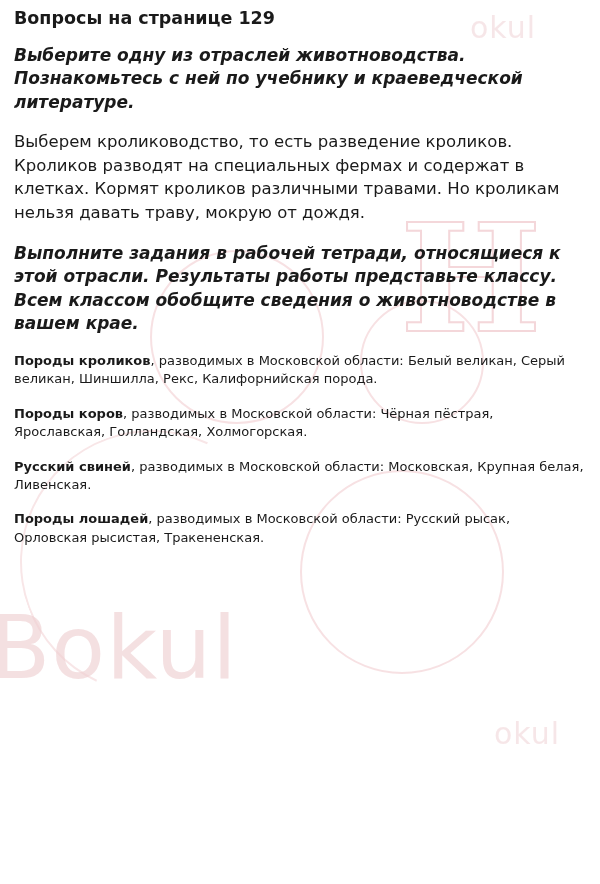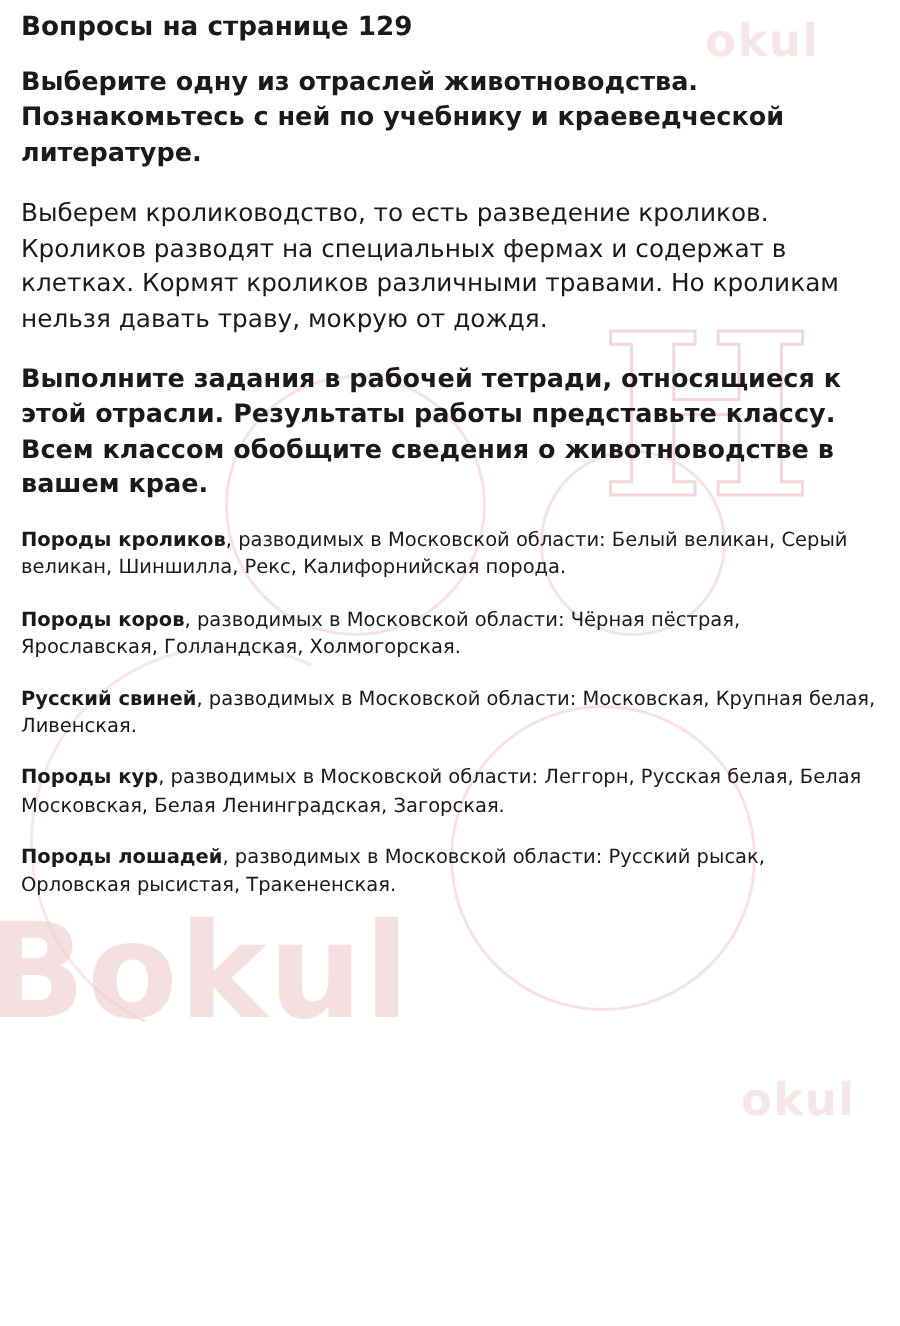--- a/index.html
+++ b/index.html
@@ -20,21 +20,21 @@
   .watermark-layer {
     position: absolute;
     inset: 0;
     pointer-events: none;
     z-index: 0;
     overflow: hidden;
   }
   .wm-text {
     position: absolute;
     font-family: "DejaVu Sans", sans-serif;
-    font-weight: bold;
+    font-weight: normal;
     color: #f0c9cc;
     opacity: .55;
     white-space: nowrap;
     letter-spacing: 1px;
   }
   .wm-big {
     font-size: 88px;
     left: -10px;
     top: 596px;
     color: #efd0d2;
@@ -112,20 +112,21 @@
     font-weight: bold;
     line-height: 1.25;
     margin-bottom: 14px;
   }
 
   .q-bold {
     font-size: 17px;
     font-weight: bold;
     line-height: 1.38;
     margin-bottom: 16px;
+    font-style: italic;
   }
 
   .answer {
     font-size: 16.5px;
     line-height: 1.42;
     margin-bottom: 18px;
   }
 
   .breeds {
     font-size: 13px;
@@ -168,23 +169,19 @@
   <p class="breeds">
     <b>Породы коров</b><span>, разводимых в Московской области:</span>
     <span>Чёрная пёстрая, Ярославская, Голландская, Холмогорская.</span>
   </p>
 
   <p class="breeds">
     <b>Русский свиней</b><span>, разводимых в Московской области:</span>
     <span>Московская, Крупная белая, Ливенская.</span>
   </p>
 
-  <p class="breeds">
-    <b>Породы кур</b><span>, разводимых в Московской области:</span>
-    <span>Леггорн, Русская белая, Белая Московская, Белая Ленинградская, Загорская.</span>
-  </p>
 
   <p class="breeds">
     <b>Породы лошадей</b><span>, разводимых в Московской области:</span>
     <span>Русский рысак, Орловская рысистая, Тракененская.</span>
   </p>
 
 </div>
 
 </body></html>

